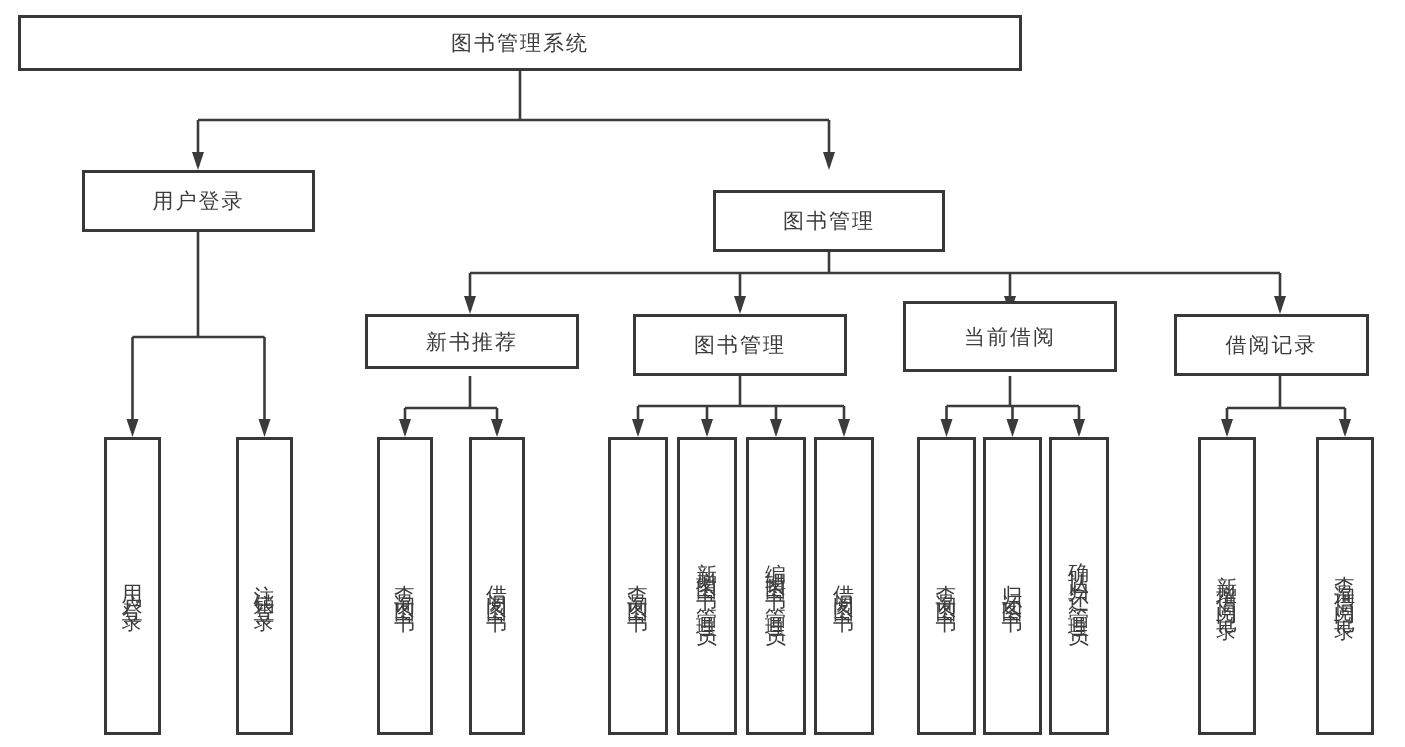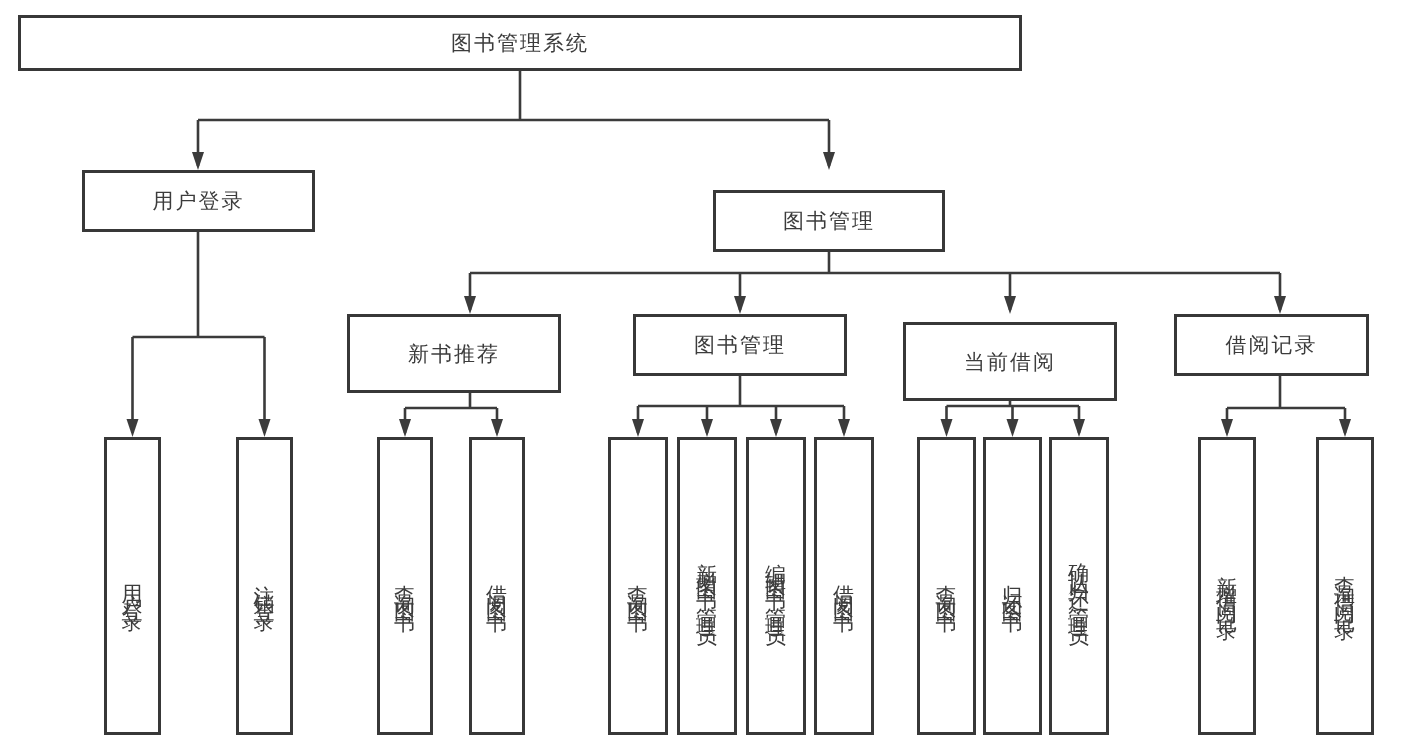--- a/index.html
+++ b/index.html
@@ -109,27 +109,27 @@
     <span>图书管理系统</span>
   </div>
 
   <div class="node h-node" style="left:82px; top:170px; width:233px; height:62px;">
     <span>用户登录</span>
   </div>
   <div class="node h-node" style="left:713px; top:170px; width:232px; height:62px;margin-top:20px;">
     <span>图书管理</span>
   </div>
 
-  <div class="node h-node" style="left:347px; top:314px; width:214px; height:79px;">
+  <div class="node h-node" style="left:365px; top:314px; width:214px; height:55px;">
     <span>新书推荐</span>
   </div>
   <div class="node h-node" style="left:633px; top:314px; width:214px; height:62px;">
     <span>图书管理</span>
   </div>
-  <div class="node h-node" style="left:903px; top:322px; width:214px; height:79px;">
+  <div class="node h-node" style="left:903px; top:301px; width:214px; height:71px;">
     <span>当前借阅</span>
   </div>
   <div class="node h-node" style="left:1174px; top:314px; width:195px; height:62px;">
     <span>借阅记录</span>
   </div>
 
   <div class="node v-node" style="left:104px; top:437px; width:57px; height:298px;">
     <span>用户登录</span>
   </div>
   <div class="node v-node" style="left:236px; top:437px; width:57px; height:298px;">

